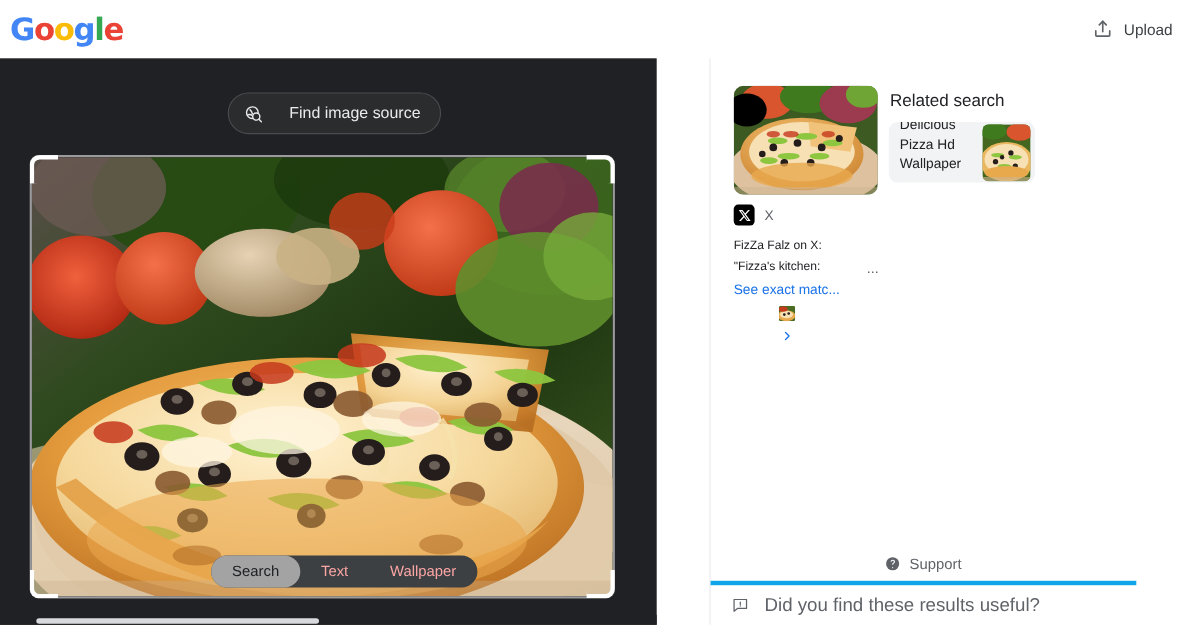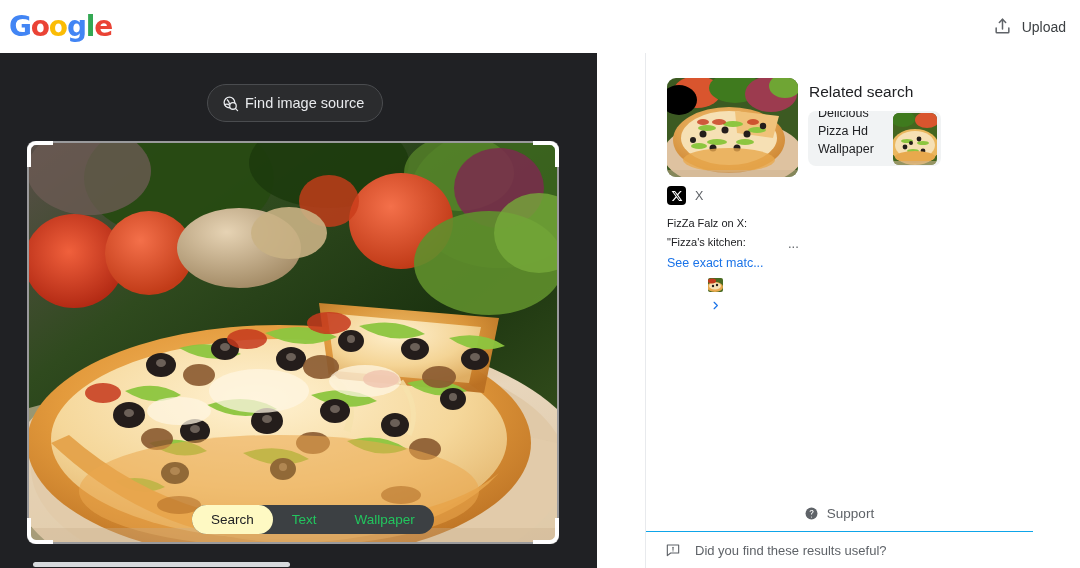--- a/index.html
+++ b/index.html
@@ -39,21 +39,21 @@
   .left-pane {
     position: absolute; top: 53px; left: 0;
     width: 597px; height: 515px;
     background: #202124;
   }
   .find-source {
     position: absolute; left: 207px; top: 31px;
     height: 38px; padding: 0 18px 0 14px;
     border: 1px solid #4a4c4f; border-radius: 19px;
     background: #2b2c2e;
-    display: flex; align-items: center; gap: 6px;
+    display: flex; align-items: center; gap: 24px;
     color: #e8eaed; font-size: 14.5px; font-weight: 500;
     cursor: pointer; white-space: nowrap;
   }
   .find-icon { width: 17px; height: 17px; display:block; }
 
   
   .img-frame {
     position: absolute; left: 29px; top: 90px;
     width: 528px; height: 399px;
   }
@@ -77,24 +77,24 @@
   .mode-bar {
     position: absolute; left: 192px; top: 452px;
     height: 29px; border-radius: 15px;
     background: #3c4043;
     display: flex; align-items: center;
   }
   .mode-pill {
     height: 29px; padding: 0 19px;
     border-radius: 15px;
     display: flex; align-items: center; justify-content: center;
-    font-size: 13.5px; font-weight: 500; color: #22c55e;
+    font-size: 13.5px; font-weight: 500; color: #fca5a5;
     cursor: pointer; white-space: nowrap;
   }
-  .mode-pill.active { background: #fef9c3; color: #202124; }
+  .mode-pill.active { background: #a3a3a3; color: #202124; }
 
   
   .bottom-strip {
     position: absolute; left: 0; bottom: 0;
     width: 597px; height: 9px;
     background: #202124;
   }
   .bottom-thumb {
     position:absolute; left: 33px; bottom: 1px;
     width: 257px; height: 5px; border-radius: 3px;
@@ -156,34 +156,34 @@
   .exact-link { font-size: 12.5px; color: #1a73e8; white-space: nowrap; }
   .exact-thumb { width: 15px; height: 14px; border-radius: 2px; overflow:hidden; flex:none; }
   .exact-thumb svg { display:block; width:100%; height:100%; }
   .chev { width: 11px; height: 11px; display:block; }
 
   
   .support-row {
     position: absolute; left: 0; bottom: 36px;
     width: 387px; height: 36px;
     display: flex; align-items: center; justify-content: center;
-    border-bottom: 1px solid #0ea5e9;
+    border-bottom: 4px solid #0ea5e9;
   }
   .support-btn { display: flex; align-items: center; gap: 9px; cursor: pointer; }
   .support-btn .lbl { font-size: 13.5px; color: #5f6368; }
   .help-icon { width: 13px; height: 13px; display:block; }
 
   .feedback-row {
     position: absolute; left: 0; bottom: 0;
     width: 483px; height: 36px;
     display: flex; align-items: center; padding-left: 19px; gap: 14px;
     cursor: pointer;
   }
   .fb-icon { width: 16px; height: 16px; display:block; }
-  .feedback-row .lbl { font-size: 13px; color: #5f6368; }
+  .feedback-row .lbl { font-size: 17px; color: #5f6368; }
 </style>
 </head>
 <body>
 
 <div class="header">
   <div class="logo"><span class="b">G</span><span class="r">o</span><span class="y">o</span><span class="b">g</span><span class="g">l</span><span class="r">e</span></div>
 
   <div class="upload-btn">
     <svg class="upload-icon" viewBox="0 0 24 24" fill="none" stroke="#5f6368" stroke-width="1.9" stroke-linecap="round" stroke-linejoin="round">
       <path d="M12 15V3"></path>

